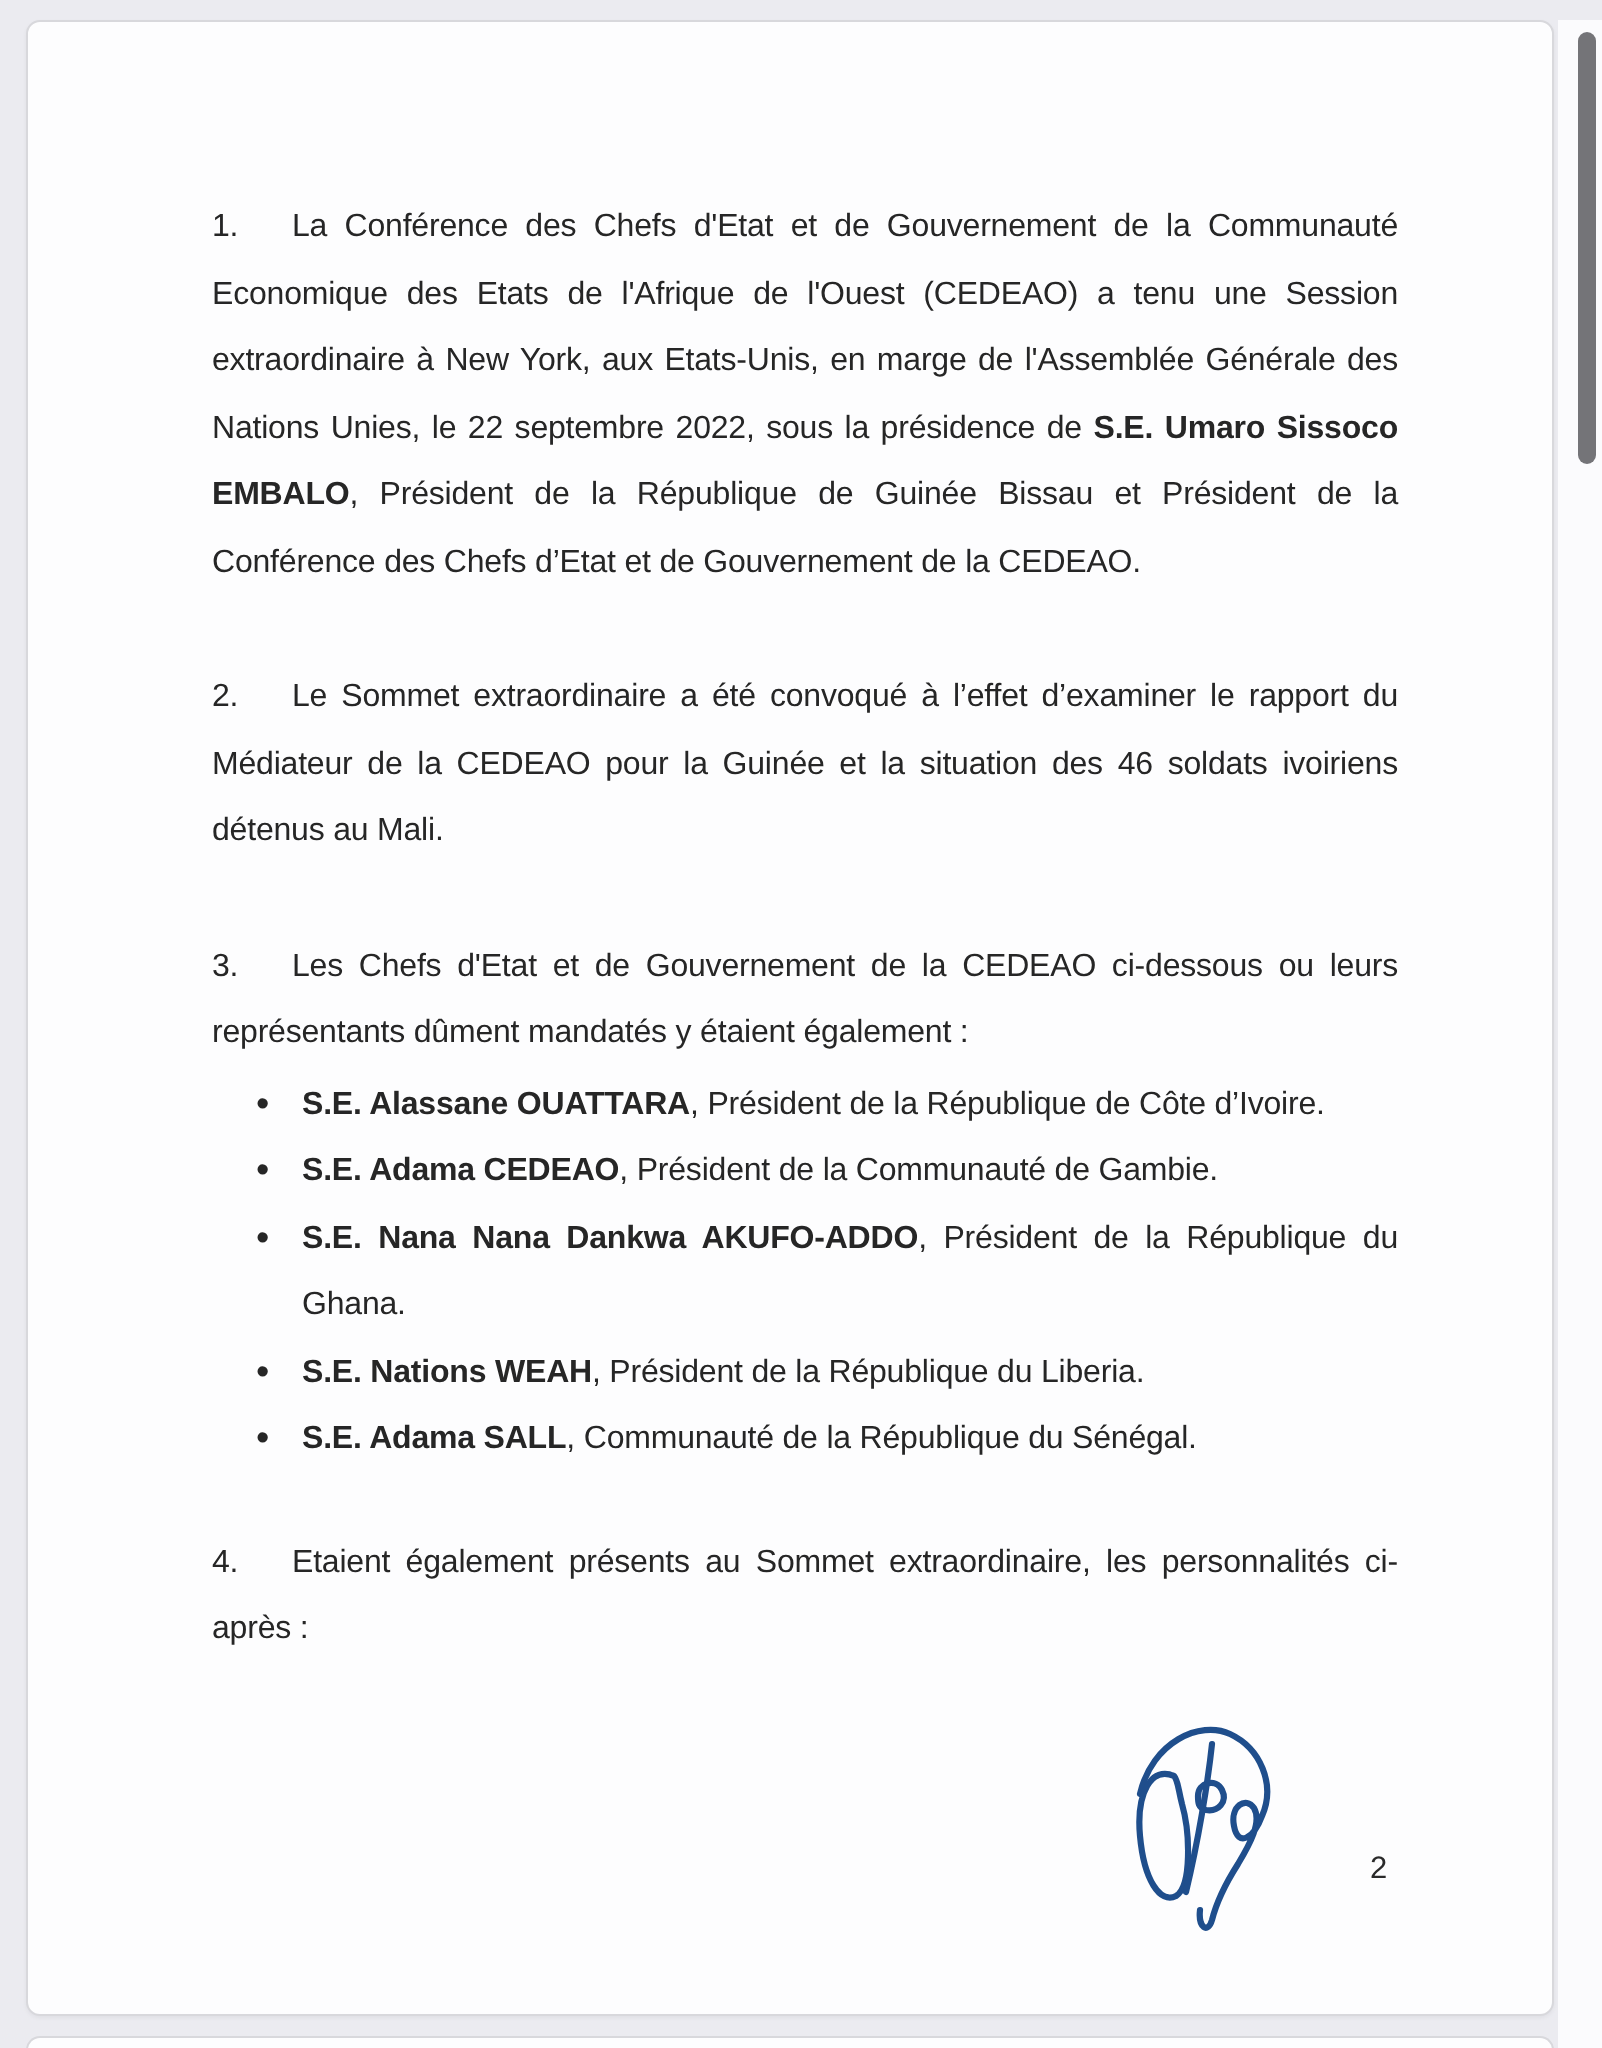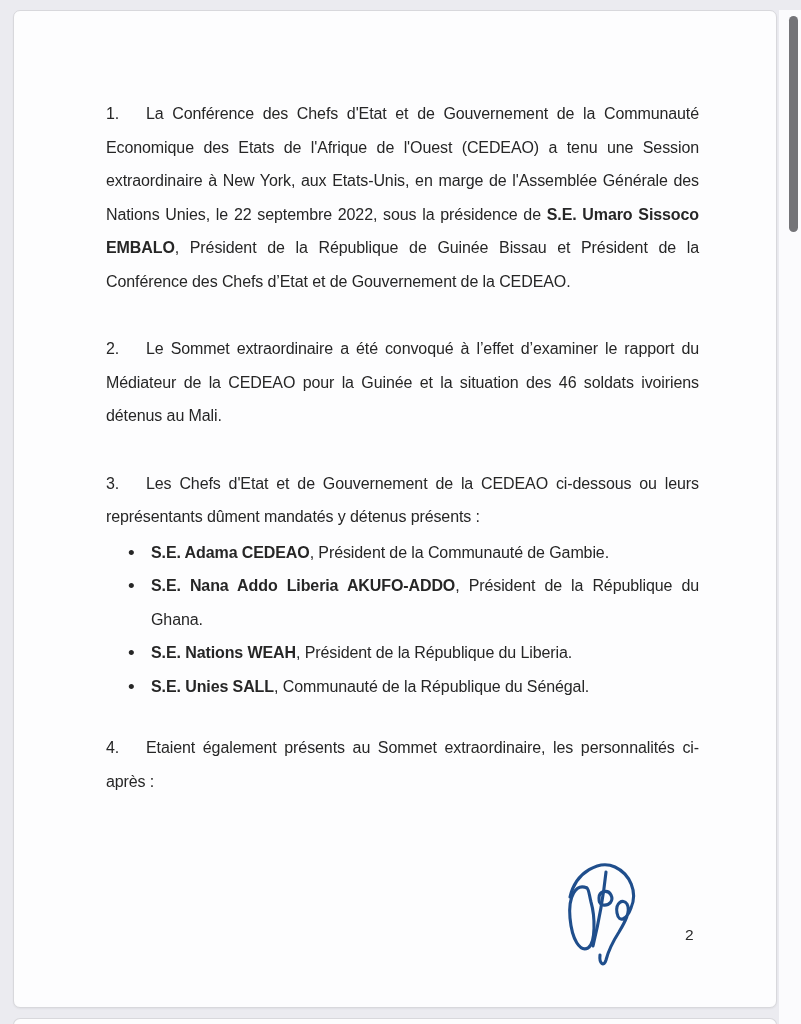--- a/index.html
+++ b/index.html
@@ -128,26 +128,27 @@
 <div class="viewer">
 
   <div class="scroll-gutter"></div>
   <div class="scrollbar-thumb"></div>
 
   <div class="page">
 
     <div class="content">
         <p class="para"><span class="para-num">1.</span><span>La Conférence des Chefs d'Etat et de Gouvernement de la Communauté Economique des Etats de l'Afrique de l'Ouest (CEDEAO) a tenu une Session extraordinaire à New York, aux Etats-Unis, en marge de l'Assemblée Générale des Nations Unies, le 22 septembre 2022, sous la présidence de </span><span class="bold">S.E. Umaro Sissoco EMBALO</span><span>, Président de la République de Guinée Bissau et Président de la Conférence des Chefs d’Etat et de Gouvernement de la CEDEAO.</span></p>
         <p class="para"><span class="para-num">2.</span><span>Le Sommet extraordinaire a été convoqué à l’effet d’examiner le rapport du Médiateur de la CEDEAO pour la Guinée et la situation des 46 soldats ivoiriens détenus au Mali.</span></p>
-        <p class="para"><span class="para-num">3.</span><span>Les Chefs d'Etat et de Gouvernement de la CEDEAO ci-dessous ou leurs représentants dûment mandatés y détenus présents :</span></p>
+        <p class="para"><span class="para-num">3.</span><span>Les Chefs d'Etat et de Gouvernement de la CEDEAO ci-dessous ou leurs représentants dûment mandatés y étaient également :</span></p>
         <ul class="bullets">
+          <li><span class="bold">S.E. Alassane OUATTARA</span><span>, Président de la République de Côte d’Ivoire.</span></li>
           <li><span class="bold">S.E. Adama CEDEAO</span><span>, Président de la Communauté de Gambie.</span></li>
-          <li><span class="bold">S.E. Nana Addo Liberia AKUFO-ADDO</span><span>, Président de la République du Ghana.</span></li>
+          <li><span class="bold">S.E. Nana Nana Dankwa AKUFO-ADDO</span><span>, Président de la République du Ghana.</span></li>
           <li><span class="bold">S.E. Nations WEAH</span><span>, Président de la République du Liberia.</span></li>
-          <li><span class="bold">S.E. Unies SALL</span><span>, Communauté de la République du Sénégal.</span></li>
+          <li><span class="bold">S.E. Adama SALL</span><span>, Communauté de la République du Sénégal.</span></li>
         </ul>
         <p class="para"><span class="para-num">4.</span><span>Etaient également présents au Sommet extraordinaire, les personnalités ci-après :</span></p>
       </div>
 
     <div class="signature">
       <svg viewBox="0 0 110 120" width="110" height="120">
 
         <path d="M22,38 C28,12 52,1 67,8 C82,15 90,33 83,49 C79,60 71,65 69,54 C67,44 75,39 79,45 C83,52 77,63 71,73 C64,84 60,93 58,101 C56,108 51,105 52,96"></path>
 
         <path d="M39,29 C28,24 20,37 22,59 C24,81 32,93 40,89 C48,84 47,57 43,43 C41,35 41,31 39,29"></path>

